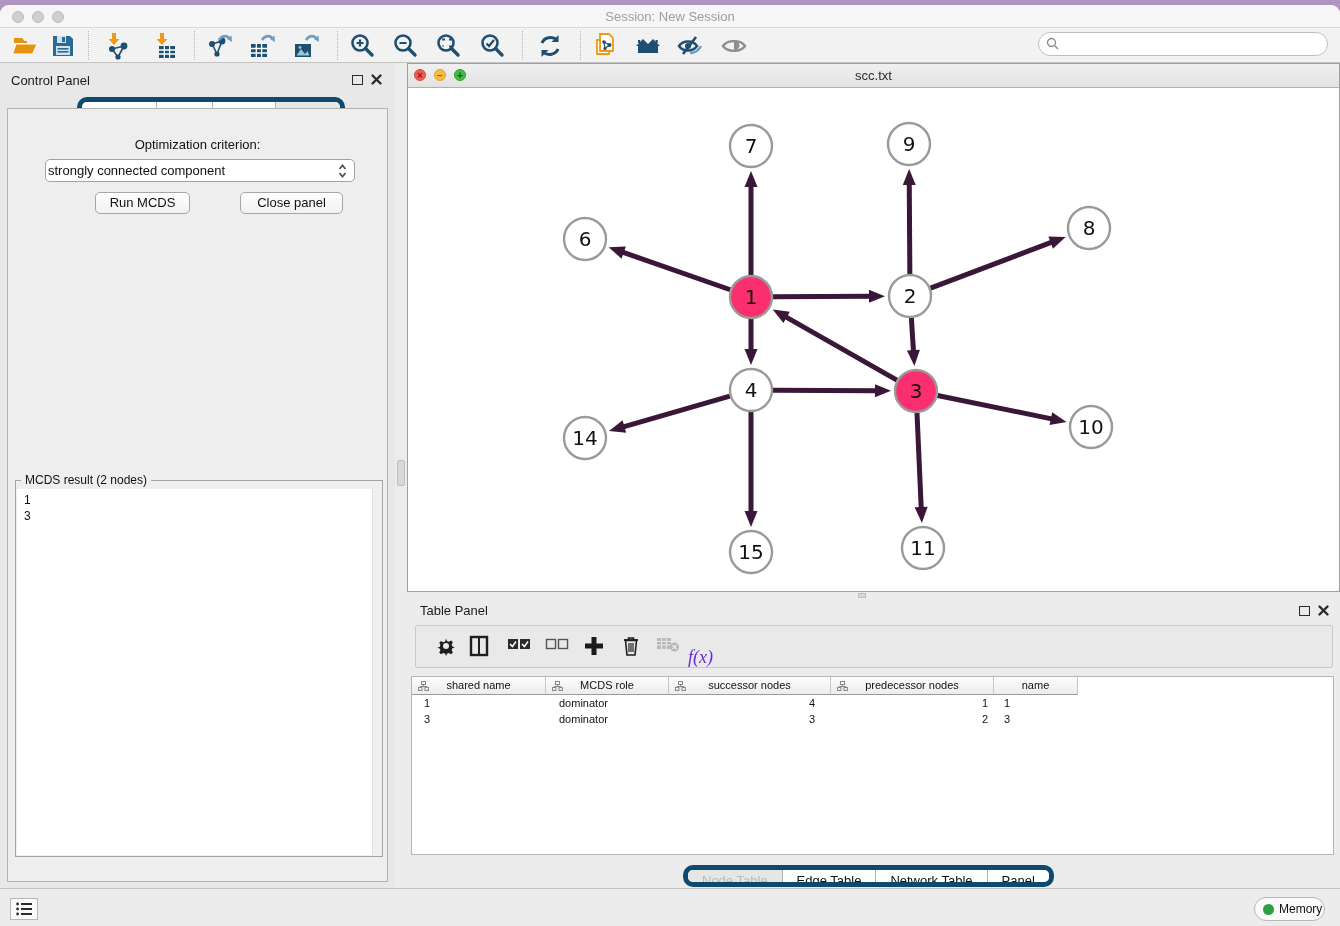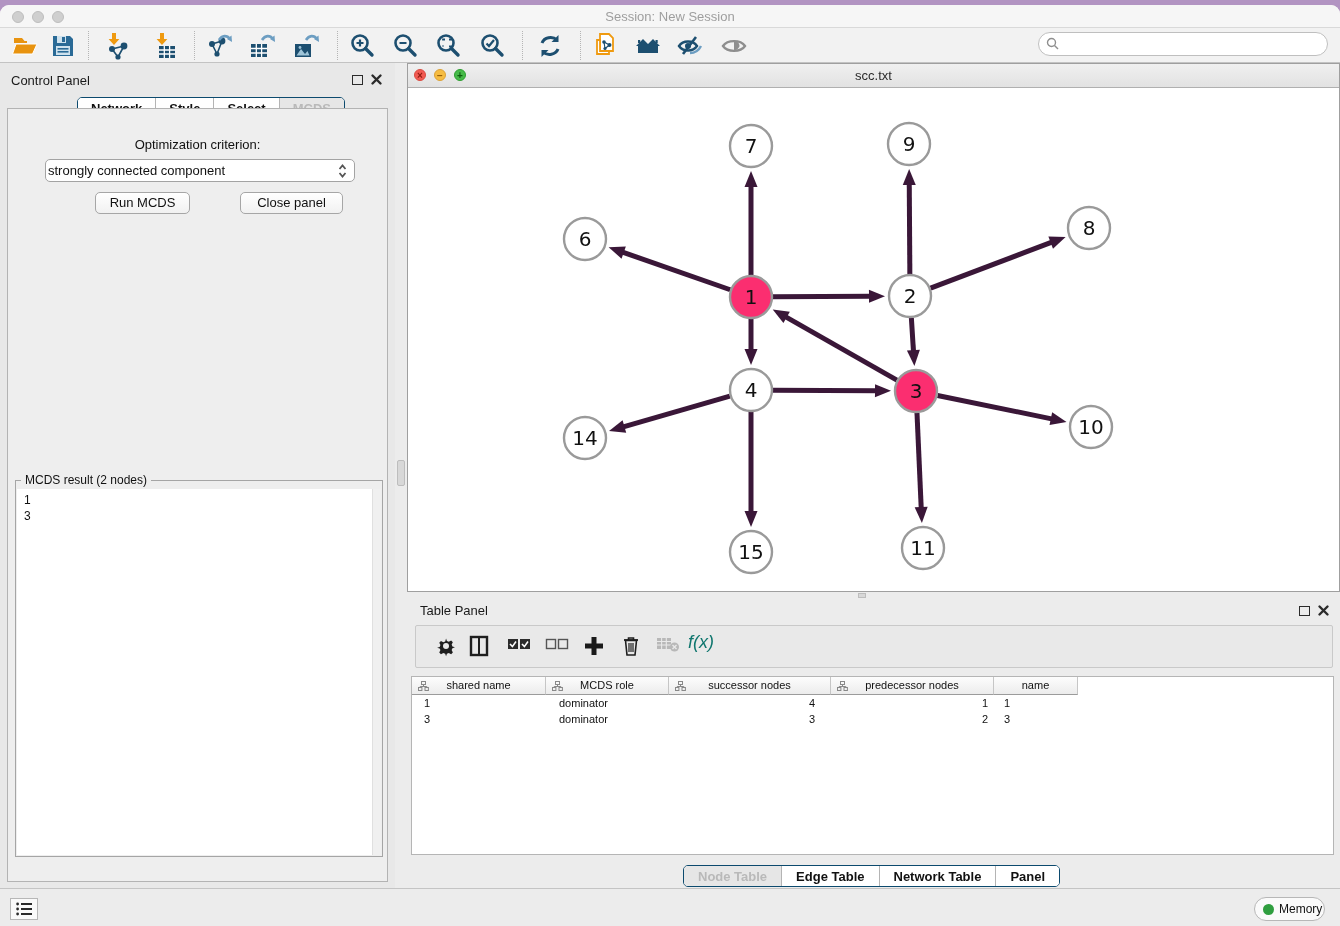--- a/index.html
+++ b/index.html
@@ -33,22 +33,22 @@
                        padding-left:26px; font-size:12px; background:#fff; outline:none; }
   .search-wrap svg { position:absolute; left:8px; top:5px; }
 
   
   .control-panel { position:absolute; left:0; top:58px; width:395px; height:825px; background:#e8e8e8; }
   .panel-head { position:absolute; top:6px; left:0; right:0; height:22px; }
   .panel-head .ptitle { position:absolute; left:11px; top:4px; font-size:13px; color:#1a1a1a; }
   .float-btn { position:absolute; top:6px; width:11px; height:10px; border:1.6px solid #2b2b2b; background:transparent; }
   .close-btn { position:absolute; top:4px; width:13px; height:13px; }
   .cp-float { right:32px; } .cp-close { right:12px; }
-  .seg-tabs { position:absolute; display:flex; border:1px solid #0c4a6e; border-radius:5px;
-              overflow:hidden; background:#fff; height:22px;font-weight:bold; }
+  .seg-tabs { position:absolute; display:flex; border:5px solid #0c4a6e; border-radius:10px;
+              overflow:hidden; background:#fff; height:22px; }
   .cp-tabs { left:77px; top:34px; }
   .seg-tabs .seg { font-size:13px; color:#111; padding:0 13px; line-height:21px; background:#fff;
                    border-left:1px solid #b4b4b4; cursor:default; }
   .seg-tabs .seg:first-child { border-left:none; }
   .seg-tabs .seg.sel { background:#e6e6e6; color:#b9b9b9; }
   .cp-inner { position:absolute; left:7px; right:7px; top:45px; bottom:6px;
               border:1px solid #b3b3b3; background:#eeeeee; }
   .opt-label { position:absolute; top:28px; left:0; right:0; text-align:center; font-size:13px; color:#111; }
   .combo { position:absolute; left:37px; top:50px; width:310px; height:23px; background:#fff;
            border:1px solid #a3a3a3; border-radius:5px; font-size:13px; color:#111;
@@ -86,21 +86,21 @@
   .canvas { position:absolute; left:0; top:24px; width:931px; height:503px; background:#fff; }
 
   
   .table-panel { position:absolute; left:407px; top:590px; width:933px; height:293px; background:#ececec; }
   .tp-head { position:absolute; top:2px; left:0; right:0; height:22px; }
   .tp-head .ptitle { position:absolute; left:13px; top:6px; font-size:13px; color:#1a1a1a; }
   .tp-float { right:30px; top:9px; } .tp-close { right:10px; top:7px; }
   .tp-toolbar { position:absolute; left:8px; right:7px; top:30px; height:43px; background:#e9e9e9;
                 border:1px solid #c9c9c9; border-radius:2px; }
   .tpi { position:absolute; top:9px; height:24px; }
-  .fx { font-family:Liberation Sans, sans-serif; font-style:italic; font-size:18px; color:#0f766e; top:6px; }
+  .fx { font-family:Liberation Serif, serif; font-style:italic; font-size:18px; color:#6d28d9; top:21px; }
   .tbl { position:absolute; left:4px; right:6px; top:81px; height:179px; background:#fff;
          border:1px solid #b5b5b5; overflow:hidden; }
   .tbl-grid { display:grid; grid-template-columns:134px 123px 162px 163px 84px 1fr; }
   .tbl-header { height:18px; }
   .th { position:relative; background:linear-gradient(#fdfdfd,#ececec);
         border-right:1px solid #c6c6c6; border-bottom:1px solid #9b9b9b;
         font-size:11px; color:#111; text-align:center; line-height:17px; }
   .th.empty { background:#fff; border-right:none; border-bottom:none; }
   .th svg { position:absolute; left:6px; top:4px; }
   .tr { height:16px; }

